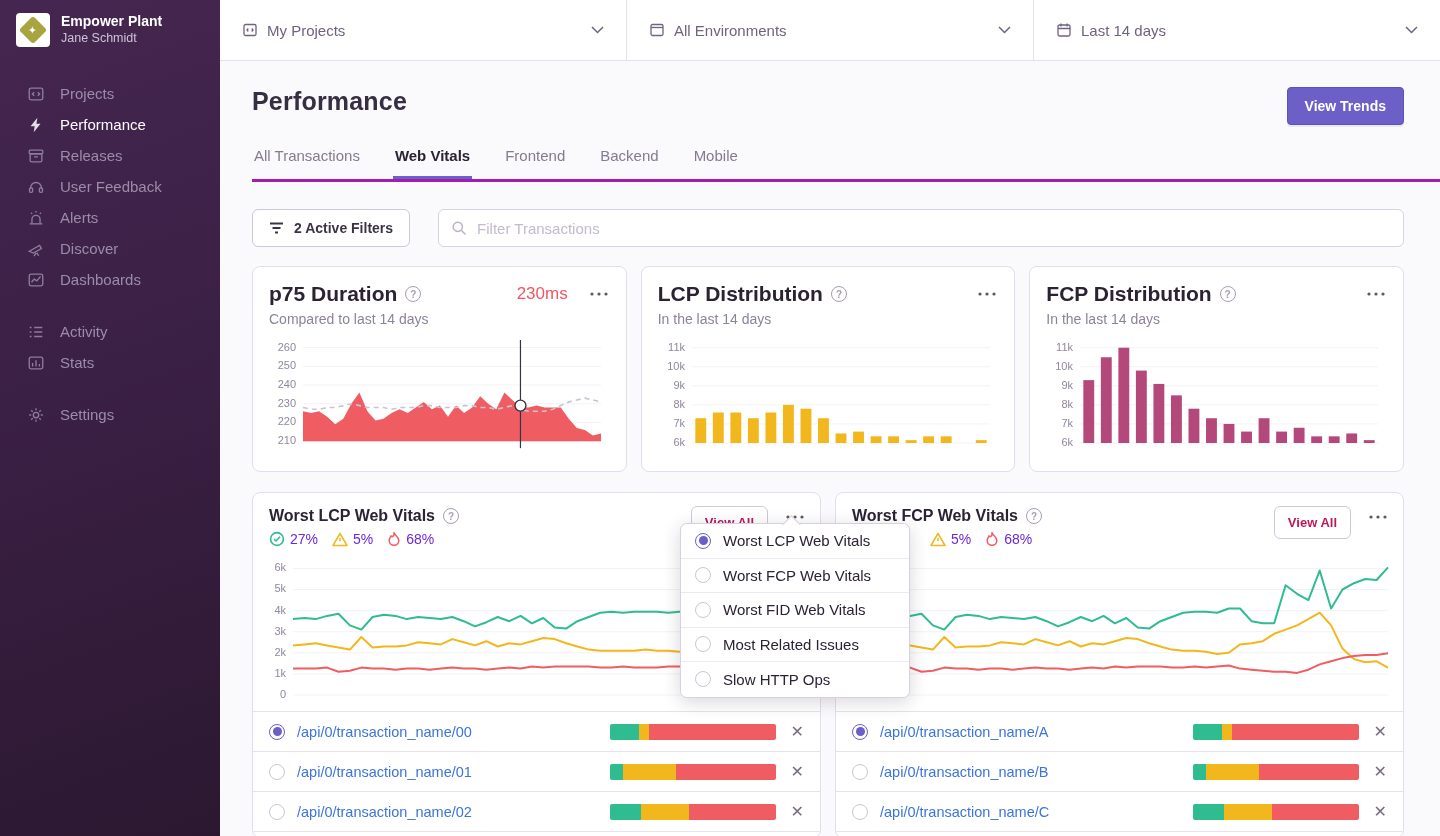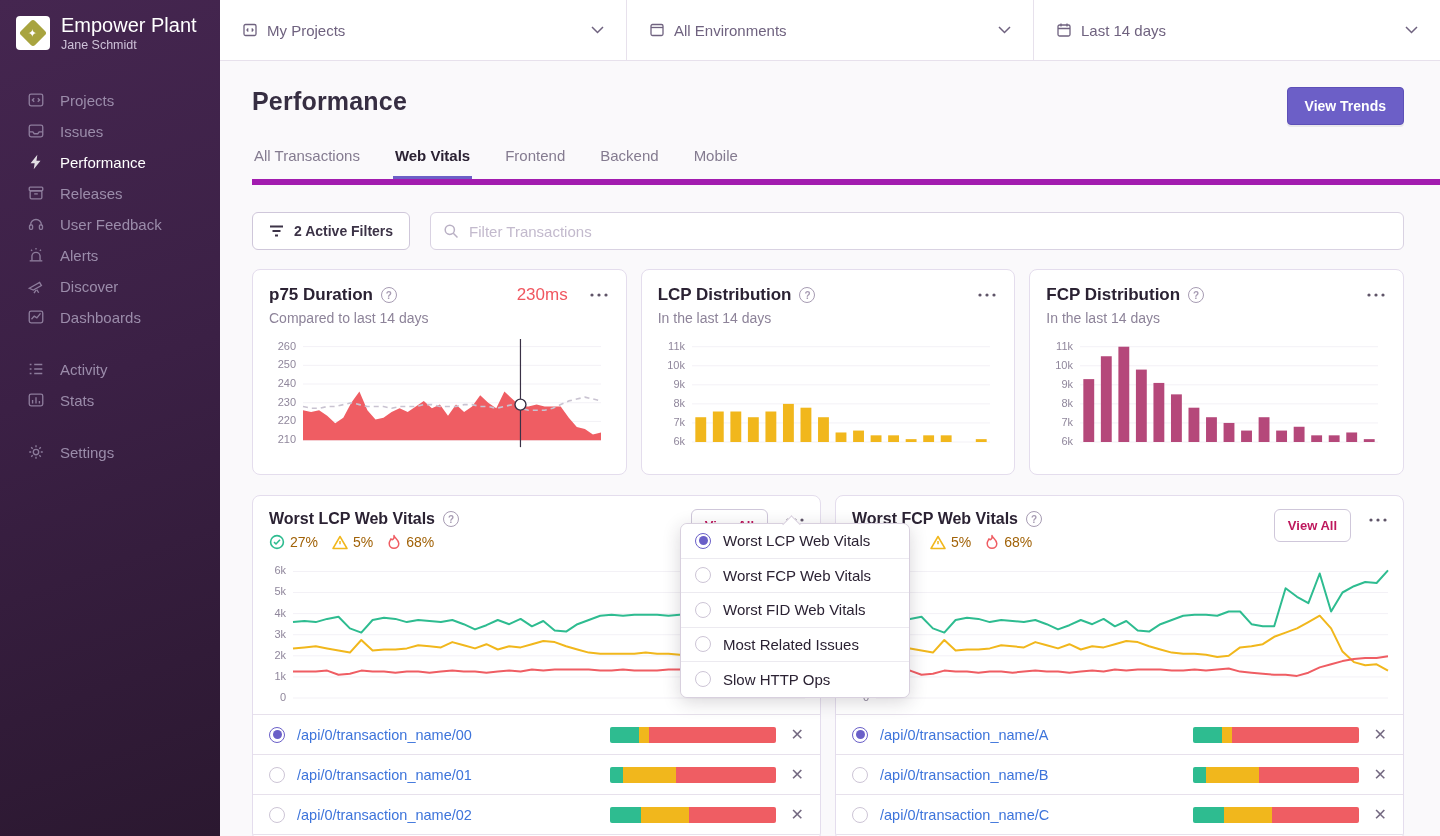--- a/index.html
+++ b/index.html
@@ -8,21 +8,21 @@
     font-family: "Liberation Sans", sans-serif;
     background:#faf9fb; color:#2b2233; position:relative; overflow:hidden;
   }
   
   .sidebar{position:absolute;left:0;top:0;width:220px;height:836px;
     background:linear-gradient(160deg,#452650 0%,#3b2045 45%,#2b1830 100%);}
   .org{display:flex;align-items:center;gap:11px;padding:13px 16px;}
   .logo{width:34px;height:34px;background:#fff;border-radius:4px;display:flex;align-items:center;justify-content:center;flex:none;}
   .logo .diamond{width:20px;height:20px;background:#a8a43f;transform:rotate(45deg);border-radius:3px;display:flex;align-items:center;justify-content:center;}
   .logo .spark{transform:rotate(-45deg);color:#fff;font-size:11px;line-height:1;}
-  .org-name{color:#fff;font-weight:normal;font-size:20px;line-height:1.25;}
+  .org-name{color:#fff;font-weight:bold;font-size:14px;line-height:1.25;}
   .org-user{color:#cec2d8;font-size:12.5px;line-height:1.25;}
   .nav{margin-top:18px;}
   .nav-item{display:flex;align-items:center;gap:15px;height:31px;padding-left:27px;
     color:#9b8caa;font-size:15px;cursor:pointer;}
   .nav-item svg{flex:none;opacity:.85;}
   .nav-item.on{color:#fff;}
   .nav-gap{height:21px;}
   
   .topbar{position:absolute;left:220px;top:0;width:1220px;height:61px;background:#fff;
     border-bottom:1px solid #e7e1ec;display:flex;}
@@ -30,48 +30,48 @@
     border-right:1px solid #e7e1ec;color:#6f627f;font-size:15px;cursor:pointer;}
   .pagefilter:last-child{border-right:none;}
   .pagefilter .chev{margin-left:auto;}
   
   .main{position:absolute;left:220px;top:61px;width:1220px;height:775px;}
   .page-head{display:flex;align-items:flex-start;padding:26px 36px 0 32px;}
   .page-title{font-size:25px;font-weight:bold;color:#362e42;letter-spacing:.2px;}
   .btn-primary{margin-left:auto;background:#6c5fc7;color:#fff;font-weight:bold;font-size:14px;
     border:1px solid #5d50b8;border-radius:4px;padding:10px 17px;cursor:pointer;
     box-shadow:0 2px 0 rgba(43,34,51,.08);}
-  .tabs{display:flex;gap:31px;margin:22px 0 0 32px;border-bottom:6px solid #a21caf;}
+  .tabs{display:flex;gap:31px;margin:22px 0 0 32px;border-bottom:3px solid #a21caf;}
   .tab{font-size:15px;color:#847b90;padding:0 2px 12px;cursor:pointer;border-bottom:3px solid transparent;}
   .tab.on{color:#2b2233;font-weight:bold;border-bottom-color:#6c5fc7;}
-  .filter-row{display:flex;gap:20px;margin:27px 36px 0 32px;justify-content:flex-end;}
+  .filter-row{display:flex;gap:28px;margin:27px 36px 0 32px;justify-content:flex-end;}
   .btn-filters{display:flex;align-items:center;gap:10px;background:#fff;border:1px solid #cfc7da;
     border-radius:6px;height:38px;padding:0 16px;font-size:14px;font-weight:bold;color:#3c3347;cursor:pointer;}
   .search{flex:1;position:relative;}
   .search input{width:100%;height:38px;border:1px solid #d9d2e2;border-radius:6px;background:#fff;
     padding:0 12px 0 38px;font-size:15px;color:#3c3347;font-family:inherit;outline:none;}
   .search input::placeholder{color:#c3bacd;}
   .search .mag{position:absolute;left:13px;top:11px;}
   
   .row1{display:flex;gap:14px;margin:19px 36px 0 32px;}
   .card{flex:1;background:#fff;border:1px solid #e4dded;border-radius:8px;}
   .card-sm{height:206px;padding:15px 16px 10px 16px;}
   .card-title-row{display:flex;align-items:center;gap:8px;}
-  .card-title{font-size:17px;font-weight:bold;color:#2b2233;}
+  .card-title{font-size:21px;font-weight:bold;color:#2b2233;}
   .help{width:16px;height:16px;border:1.5px solid #a79cb3;border-radius:50%;color:#a79cb3;
     font-size:10px;font-weight:bold;display:flex;align-items:center;justify-content:center;flex:none;}
   .metric{margin-left:auto;font-size:17px;color:#f05760;}
   .more{border:none;background:none;cursor:pointer;padding:4px 2px;margin-left:12px;display:flex;}
   .card-sub{font-size:14px;color:#8d8399;margin-top:5px;}
   .card-sm .chart{margin-top:8px;display:block;}
   
   .row2{display:flex;gap:14px;margin:20px 36px 0 32px;}
   .card-lg{height:346px;position:relative;overflow:hidden;}
   .card-lg .head{padding:14px 16px 0 16px;}
-  .badges{display:flex;align-items:center;gap:14px;margin-top:6px;font-size:14px;color:#a16207;}
+  .badges{display:flex;align-items:center;gap:14px;margin-top:6px;font-size:14px;color:#6d28d9;}
   .badge{display:flex;align-items:center;gap:5px;}
   .btn-viewall{position:absolute;top:13px;right:52px;background:#fff;border:1px solid #cfc7da;
     border-radius:6px;padding:8px 13px;font-size:13px;font-weight:bold;color:#be185d;cursor:pointer;}
   .card-lg .more{position:absolute;top:18px;right:14px;}
   .card-lg .chart{margin:6px 8px 0 6px;display:block;}
   .tx-list{margin-top:6px;border-top:1px solid #e7e1ec;}
   .tx-row{display:flex;align-items:center;height:40px;padding:0 16px;border-bottom:1px solid #e7e1ec;}
   .radio{width:16px;height:16px;border:1.5px solid #cdc5d6;border-radius:50%;background:#fff;position:relative;flex:none;}
   .radio.on{border-color:#6a5fc8;}
   .radio.on::after{content:"";position:absolute;inset:2.5px;background:#6a5fc8;border-radius:50%;}
@@ -104,27 +104,20 @@
       <div class="org-user">Jane Schmidt</div>
     </div>
   </div>
   <div class="nav">
     <div class="nav-item">
       <svg width="18" height="18" viewBox="0 0 20 20" fill="none" stroke="currentColor" stroke-width="1.5">
           <rect x="2.5" y="3.5" width="15" height="13" rx="2"></rect>
           <path d="M8 8l-2 2 2 2M12 8l2 2-2 2"></path>
         </svg>
       <span>Projects</span>
-    </div>
-    <div class="nav-item">
-      <svg width="18" height="18" viewBox="0 0 20 20" fill="none" stroke="currentColor" stroke-width="1.5">
-          <rect x="2.5" y="3.5" width="15" height="13" rx="2"></rect>
-          <path d="M2.5 11h4l1.5 2h4l1.5-2h4"></path>
-        </svg>
-      <span>Issues</span>
     </div>
     <div class="nav-item on">
       <svg width="18" height="18" viewBox="0 0 20 20" fill="currentColor">
           <path d="M11.5 2L4 11.5h4.5L7.5 18l7.5-9.5h-4.5L11.5 2z"></path>
         </svg>
       <span>Performance</span>
     </div>
     <div class="nav-item">
       <svg width="18" height="18" viewBox="0 0 20 20" fill="none" stroke="currentColor" stroke-width="1.5">
           <rect x="2.5" y="3.5" width="15" height="4" rx="1"></rect>

